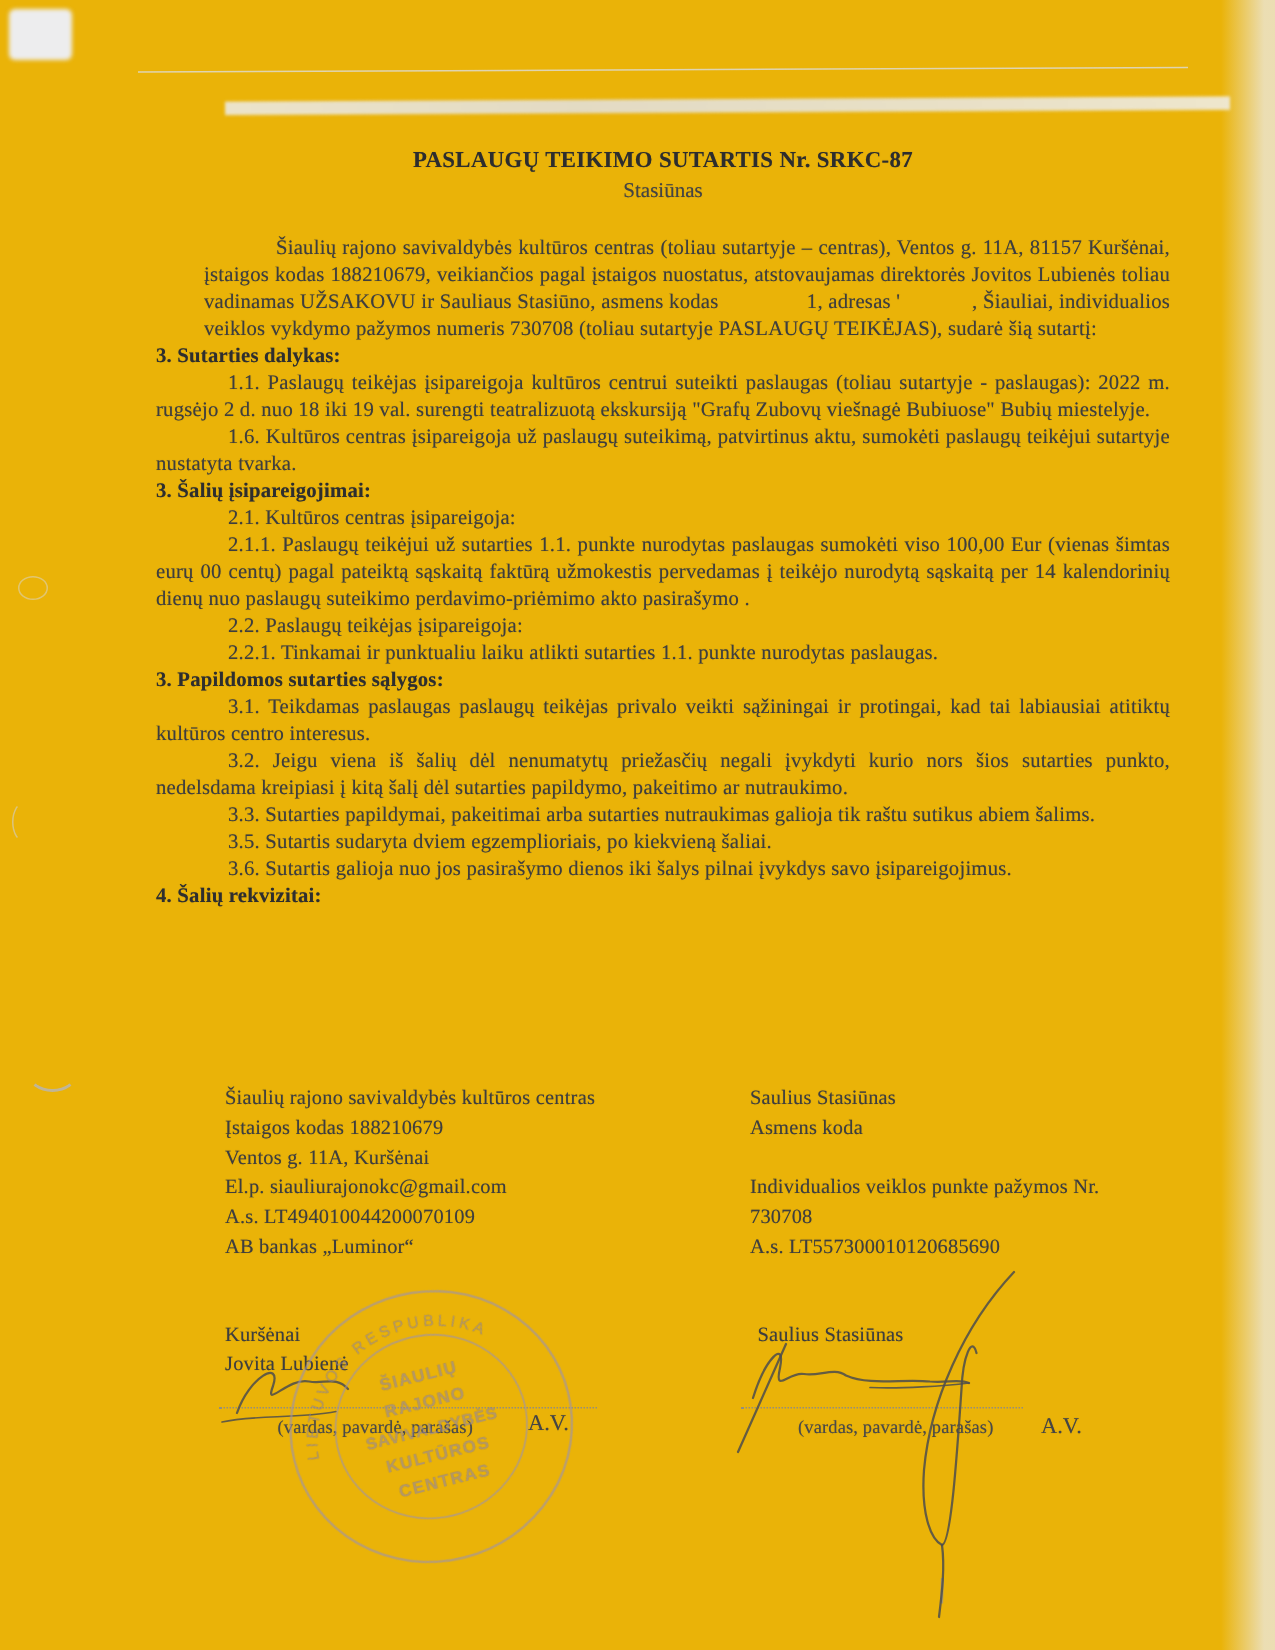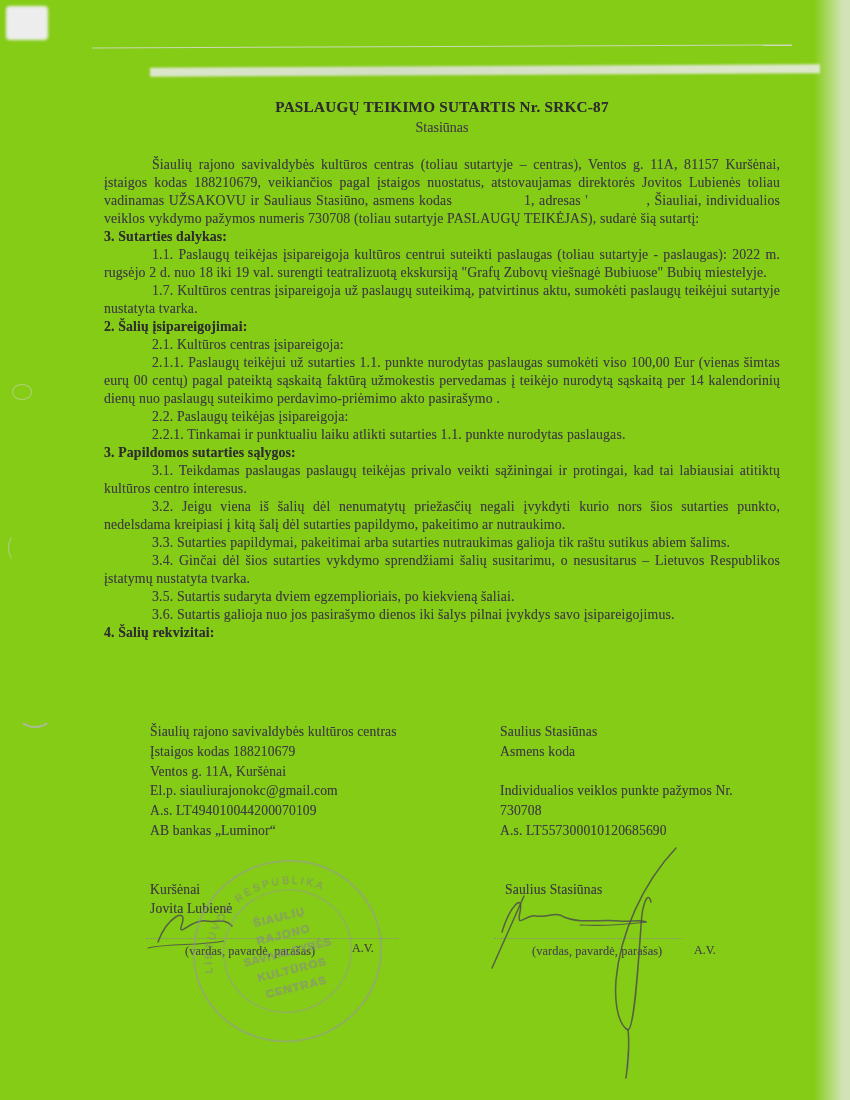--- a/index.html
+++ b/index.html
@@ -1,18 +1,18 @@
 <!DOCTYPE html>
 <html><head>
 <meta charset="utf-8">
 <style>
   html,body { margin:0; padding:0; background:#ffffff; }
   .page {
     position:relative; width:850px; height:1100px; overflow:hidden;
-    background:#84cc16;
+    background:#eab308;
     font-family:"Liberation Serif", serif;
     color:#3e3e3e;
   }
   .scan-blur { text-shadow:0 0 0.5px rgba(70,70,70,.55); }
 
   
   .smudge-topleft { position:absolute; left:6px; top:6px; width:42px; height:34px;
     background:#ededee; border-radius:4px; filter:blur(1.5px); }
   .streak-1 { position:absolute; left:92px; top:46px; width:700px; height:1px;
     background:#dcdcdc; transform:rotate(-0.25deg); opacity:.8; }
@@ -33,42 +33,42 @@
     background:#8f8f92; transform:rotate(2deg); opacity:.7; filter:blur(.3px); }
 
   
   .content { position:absolute; left:104px; top:98px; width:676px; }
   .title { text-align:center; font-weight:bold; font-size:15.2px; letter-spacing:.25px; color:#2d2d2d; margin:0; }
   .dateline, .placeline { text-align:center; font-size:14px; margin:4px 0 0 0; color:#444; }
   .para {
     margin:0; font-size:13.8px; line-height:18px; text-align:justify;
     text-indent:48px; letter-spacing:.15px;
   }
-  .intro { margin-top:20px; }
+  .intro { margin-top:20px;margin-left:32px; }
   .heading { font-weight:bold; text-indent:0; color:#2e2e2e; }
   .heading-spaced { }
 
   
   .req-col { position:absolute; top:722px; font-size:13.6px; line-height:19.8px; letter-spacing:.15px; }
   .req-left { left:150px; width:330px; }
   .req-right { left:500px; width:300px; }
   .req-line { min-height:19.8px; white-space:nowrap; }
 
   
   .sig-text { position:absolute; font-size:13.6px; letter-spacing:.15px; }
   .sig-role-left   { left:150px; top:882px; }
   .sig-name-left   { left:150px; top:901px; }
   .sig-name-right  { left:505px; top:882px; }
   .dotline { position:absolute; height:0; border-bottom:1px dotted #8a8a8a; opacity:.9; }
   .dotline-left  { left:146px; top:938px; width:252px; }
   .dotline-right { left:494px; top:938px; width:188px; }
   .caption { position:absolute; font-size:12.3px; color:#4a4a4a; letter-spacing:.1px;padding-left:35px; }
   .caption-left  { left:150px; top:944px; }
   .caption-right { left:497px; top:944px; }
-  .av { position:absolute; font-size:12px; color:#454545; }
+  .av { position:absolute; font-size:15px; color:#454545; }
   .av-left  { left:352px; top:941px; }
   .av-right { left:694px; top:943px; }
 
   svg.sig { position:absolute; overflow:visible; }
   .sig-ink { stroke:#4c4c4c; stroke-width:1.5; fill:none; stroke-linecap:round; opacity:.85; }
 
   .stamp { position:absolute; left:182px; top:854px; width:212px; height:198px;
     transform:rotate(-14deg); opacity:.62; filter:blur(.3px); }
   .stamp-stroke { stroke:#9c92ae; fill:none; }
   .stamp-text { fill:#93879f; font-family:"Liberation Sans", sans-serif; }
@@ -88,31 +88,30 @@
   <div class="tick-bottom"></div>
 
   <div class="content">
     <p class="title">PASLAUGŲ TEIKIMO SUTARTIS Nr. SRKC-87</p>
     <p class="placeline">Stasiūnas</p>
 
     <p class="para intro">Šiaulių rajono savivaldybės kultūros centras (toliau sutartyje – centras), Ventos g. 11A, 81157 Kuršėnai, įstaigos kodas 188210679, veikiančios pagal įstaigos nuostatus, atstovaujamas direktorės Jovitos Lubienės toliau vadinamas UŽSAKOVU ir Sauliaus Stasiūno, asmens kodas&nbsp;&nbsp;&nbsp;&nbsp;&nbsp;&nbsp;&nbsp;&nbsp;&nbsp;&nbsp;&nbsp;&nbsp;&nbsp;&nbsp;&nbsp;&nbsp;1, adresas&nbsp;'&nbsp;&nbsp;&nbsp;&nbsp;&nbsp;&nbsp;&nbsp;&nbsp;&nbsp;&nbsp;&nbsp;&nbsp;&nbsp;, Šiauliai, individualios veiklos vykdymo pažymos numeris 730708 (toliau sutartyje PASLAUGŲ TEIKĖJAS), sudarė šią sutartį:</p>
 
     <p class="para heading">3. Sutarties dalykas:</p>
     <p class="para">1.1. Paslaugų teikėjas įsipareigoja kultūros centrui suteikti paslaugas (toliau sutartyje - paslaugas): 2022 m. rugsėjo 2 d. nuo 18 iki 19 val. surengti teatralizuotą ekskursiją "Grafų Zubovų viešnagė Bubiuose" Bubių miestelyje.</p>
-    <p class="para">1.7. Kultūros centras įsipareigoja už paslaugų suteikimą, patvirtinus aktu, sumokėti paslaugų teikėjui sutartyje nustatyta tvarka.</p>
-    <p class="para heading">2. Šalių įsipareigojimai:</p>
+    <p class="para">1.6. Kultūros centras įsipareigoja už paslaugų suteikimą, patvirtinus aktu, sumokėti paslaugų teikėjui sutartyje nustatyta tvarka.</p>
+    <p class="para heading">3. Šalių įsipareigojimai:</p>
     <p class="para">2.1. Kultūros centras įsipareigoja:</p>
     <p class="para">2.1.1. Paslaugų teikėjui už sutarties 1.1. punkte nurodytas paslaugas sumokėti viso 100,00 Eur (vienas šimtas eurų 00 centų) pagal pateiktą sąskaitą faktūrą užmokestis pervedamas į teikėjo nurodytą sąskaitą per 14 kalendorinių dienų nuo paslaugų suteikimo perdavimo-priėmimo akto pasirašymo .</p>
     <p class="para">2.2. Paslaugų teikėjas įsipareigoja:</p>
     <p class="para">2.2.1. Tinkamai ir punktualiu laiku atlikti sutarties 1.1. punkte nurodytas paslaugas.</p>
     <p class="para heading">3. Papildomos sutarties sąlygos:</p>
     <p class="para">3.1. Teikdamas paslaugas paslaugų teikėjas privalo veikti sąžiningai ir protingai, kad tai labiausiai atitiktų kultūros centro interesus.</p>
     <p class="para">3.2. Jeigu viena iš šalių dėl nenumatytų priežasčių negali įvykdyti kurio nors šios sutarties punkto, nedelsdama kreipiasi į kitą šalį dėl sutarties papildymo, pakeitimo ar nutraukimo.</p>
     <p class="para">3.3. Sutarties papildymai, pakeitimai arba sutarties nutraukimas galioja tik raštu sutikus abiem šalims.</p>
-    <p class="para">3.4. Ginčai dėl šios sutarties vykdymo sprendžiami šalių susitarimu, o nesusitarus – Lietuvos Respublikos įstatymų nustatyta tvarka.</p>
     <p class="para">3.5. Sutartis sudaryta dviem egzemplioriais, po kiekvieną šaliai.</p>
     <p class="para">3.6. Sutartis galioja nuo jos pasirašymo dienos iki šalys pilnai įvykdys savo įsipareigojimus.</p>
     <p class="para heading heading-spaced">4. Šalių rekvizitai:</p>
   </div>
 
   <div class="req-col req-left">
     <div class="req-line">Šiaulių rajono savivaldybės kultūros centras</div>
     <div class="req-line">Įstaigos kodas 188210679</div>
     <div class="req-line">Ventos g. 11A, Kuršėnai</div>
     <div class="req-line">El.p. siauliurajonokc@gmail.com</div>

